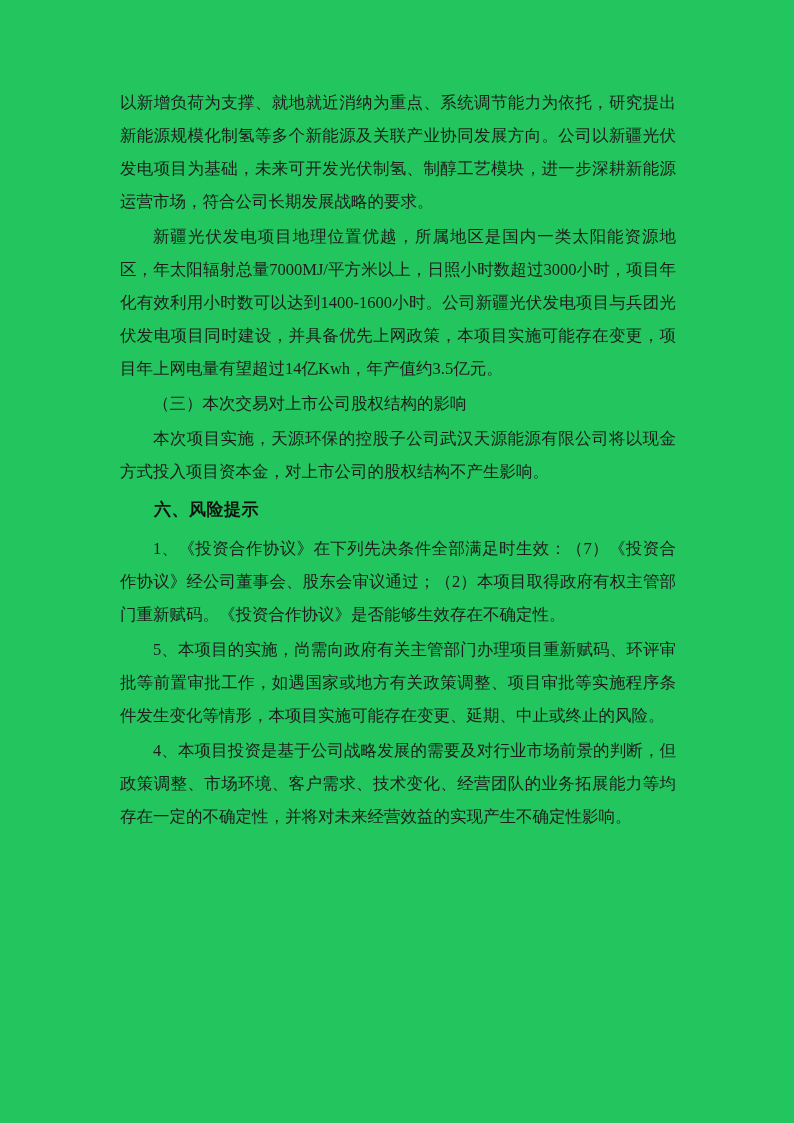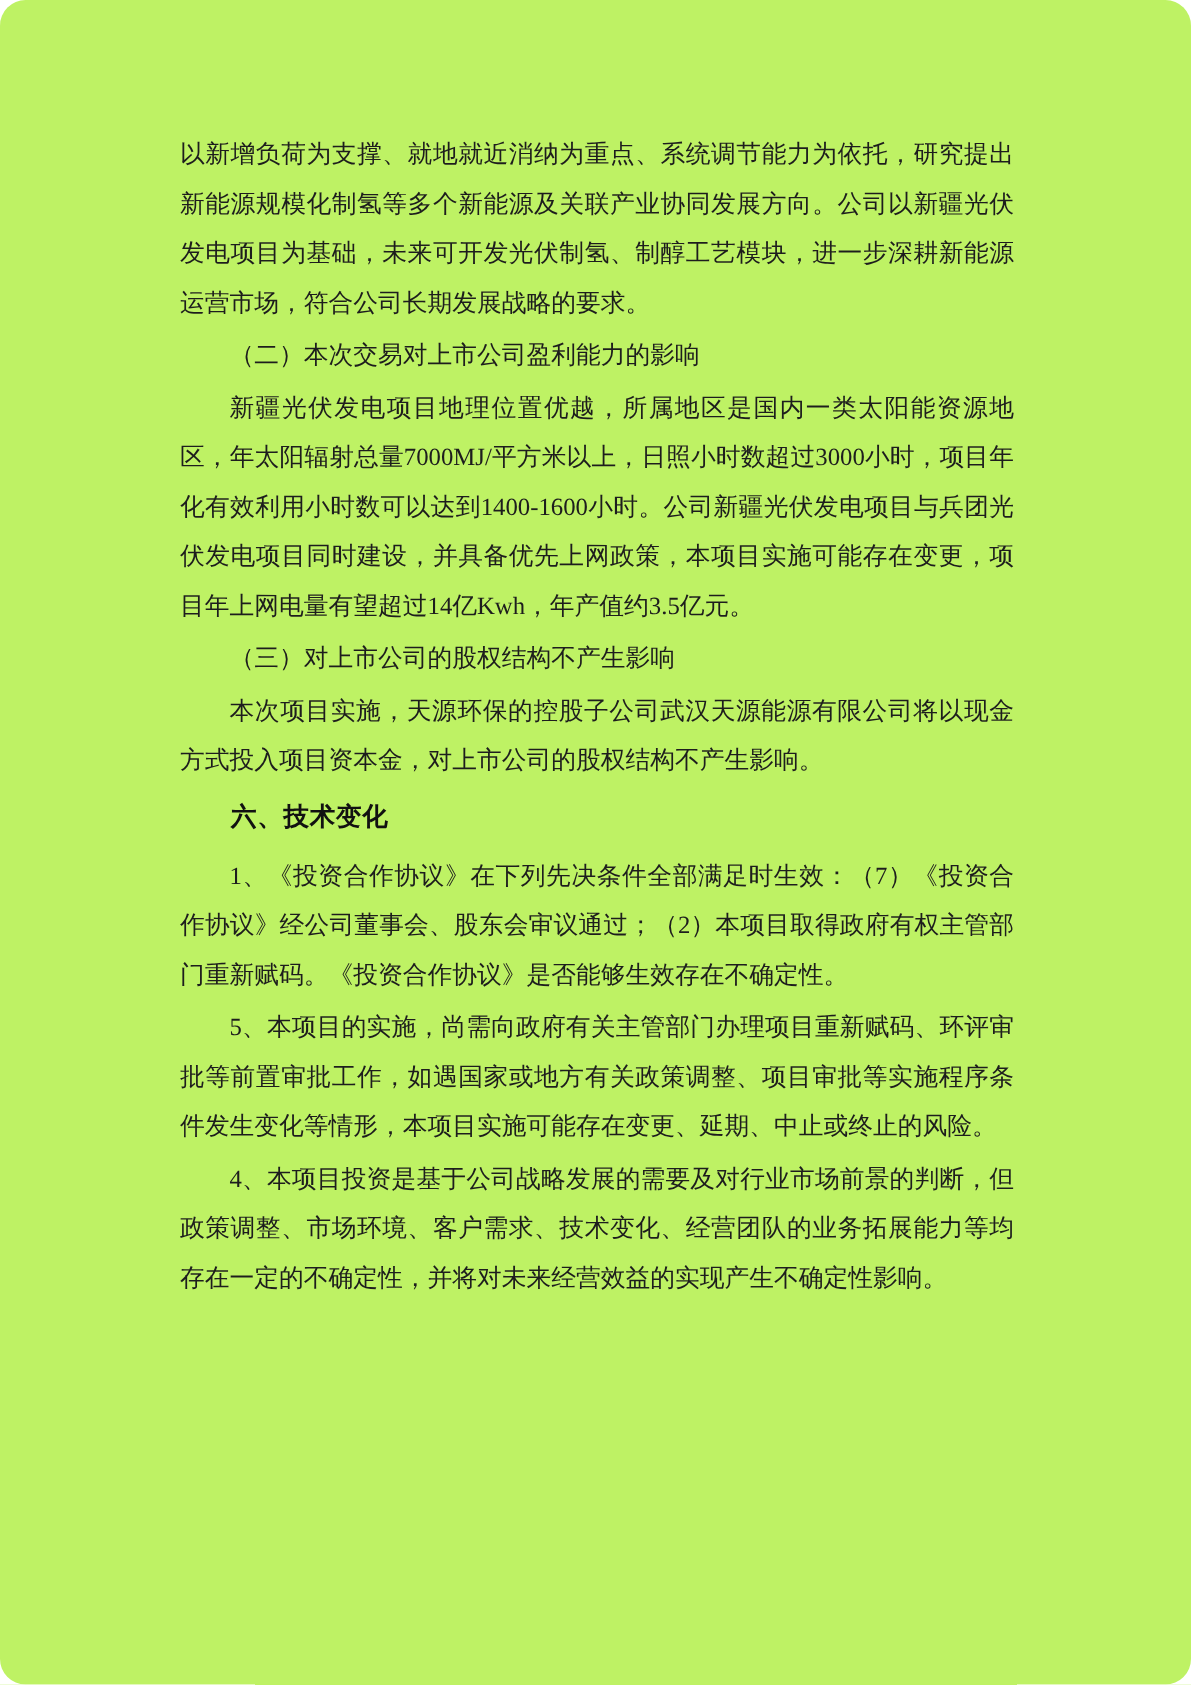--- a/index.html
+++ b/index.html
@@ -4,24 +4,23 @@
 <style>
   html, body {
     margin: 0;
     padding: 0;
     background: #ffffff;
   }
   .page {
     position: relative;
     width: 794px;
     height: 1123px;
-    background: #bef264;
+    background: #22c55e;
     overflow: hidden;
     font-family: "Liberation Serif", "DejaVu Serif", serif;
-    border-radius: 17px;
   }
   .content {
     position: absolute;
     left: 120px;
     top: 86px;
     width: 556px;
     color: #1d1d1d;
     font-size: 16.5px;
     line-height: 33px;
     text-align: justify;
@@ -49,30 +48,29 @@
   }
 </style>
 </head>
 <body>
 
 <div class="page">
   <div class="content">
 
     <p class="para no-indent">以新增负荷为支撑、就地就近消纳为重点、系统调节能力为依托，研究提出新能源规模化制氢等多个新能源及关联产业协同发展方向。公司以新疆光伏发电项目为基础，未来可开发光伏制氢、制醇工艺模块，进一步深耕新能源运营市场，符合公司长期发展战略的要求。</p>
 
-    <p class="subheading">（二）本次交易对上市公司盈利能力的影响</p>
 
     <p class="para">新疆光伏发电项目地理位置优越，所属地区是国内一类太阳能资源地区，年太阳辐射总量7000MJ/平方米以上，日照小时数超过3000小时，项目年化有效利用小时数可以达到1400-1600小时。公司新疆光伏发电项目与兵团光伏发电项目同时建设，并具备优先上网政策，本项目实施可能存在变更，项目年上网电量有望超过14亿Kwh，年产值约3.5亿元。</p>
 
 
-    <p class="subheading">（三）对上市公司的股权结构不产生影响</p>
+    <p class="subheading">（三）本次交易对上市公司股权结构的影响</p>
 
     <p class="para">本次项目实施，天源环保的控股子公司武汉天源能源有限公司将以现金方式投入项目资本金，对上市公司的股权结构不产生影响。</p>
 
-    <p class="section-heading">六、技术变化</p>
+    <p class="section-heading">六、风险提示</p>
 
     <p class="para">1、《投资合作协议》在下列先决条件全部满足时生效：（7）《投资合作协议》经公司董事会、股东会审议通过；（2）本项目取得政府有权主管部门重新赋码。《投资合作协议》是否能够生效存在不确定性。</p>
 
     <p class="para">5、本项目的实施，尚需向政府有关主管部门办理项目重新赋码、环评审批等前置审批工作，如遇国家或地方有关政策调整、项目审批等实施程序条件发生变化等情形，本项目实施可能存在变更、延期、中止或终止的风险。</p>
 
     <p class="para">4、本项目投资是基于公司战略发展的需要及对行业市场前景的判断，但政策调整、市场环境、客户需求、技术变化、经营团队的业务拓展能力等均存在一定的不确定性，并将对未来经营效益的实现产生不确定性影响。</p>
 
   </div>
 </div>
 

